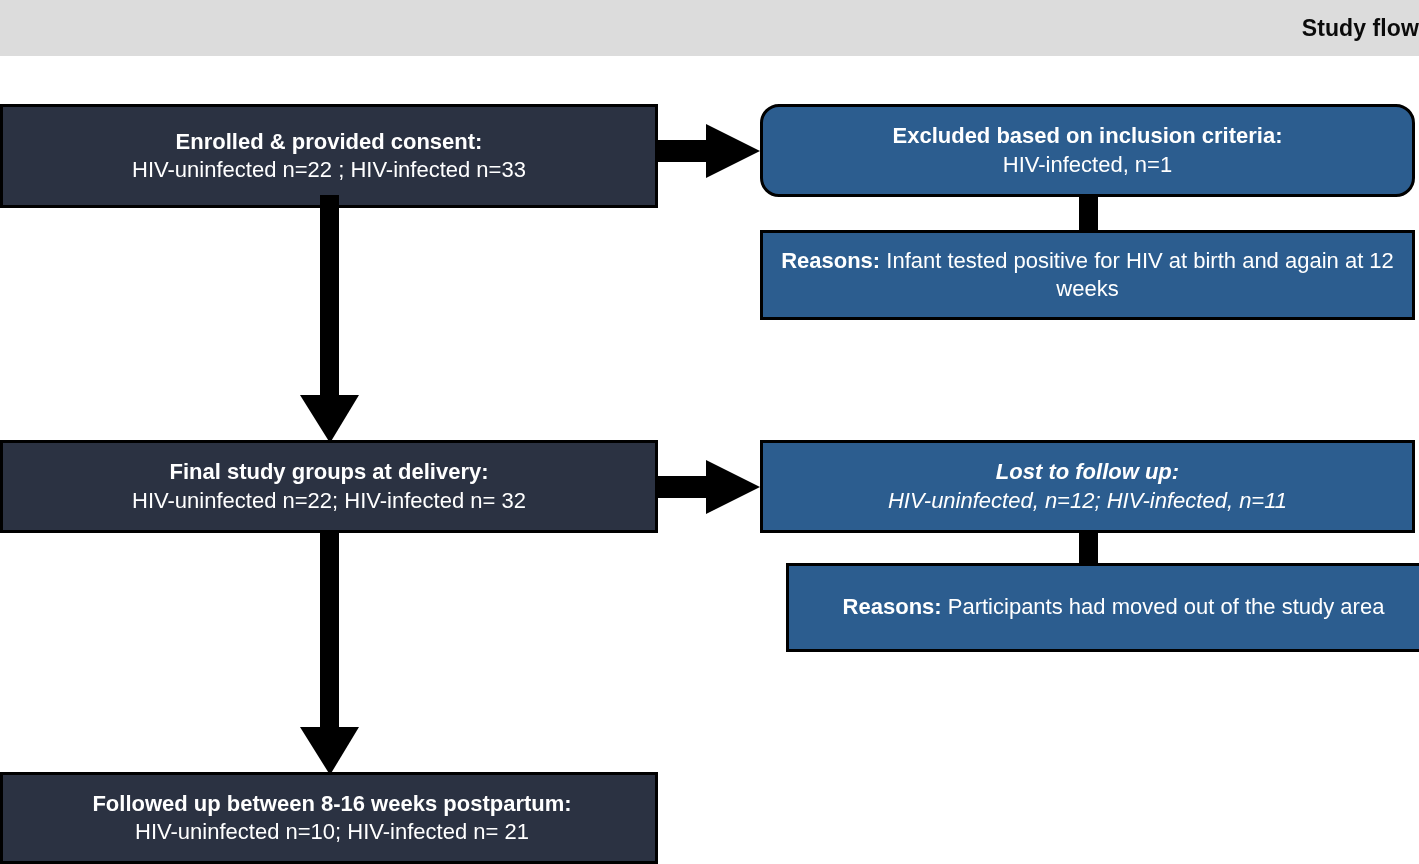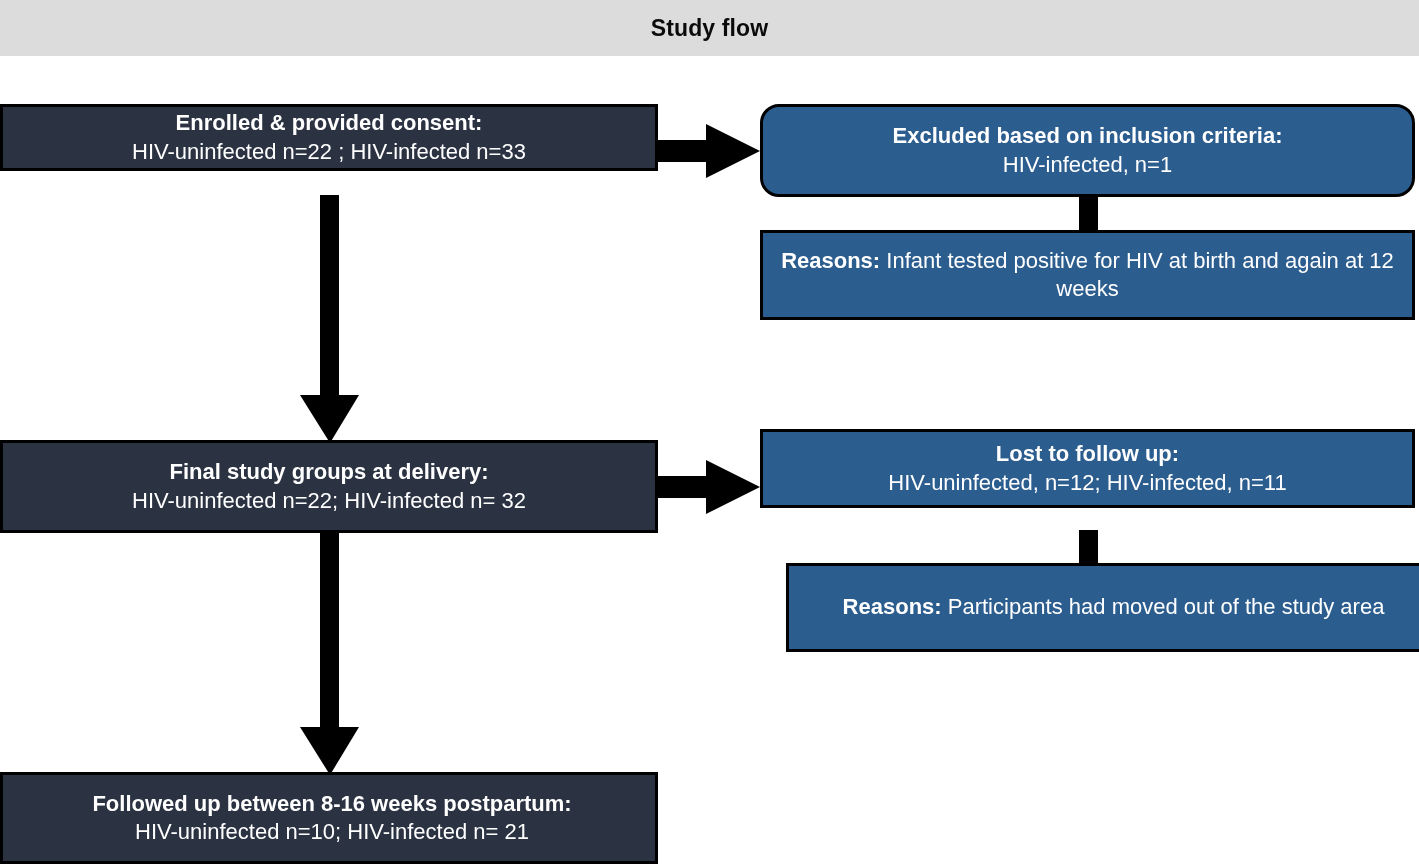--- a/index.html
+++ b/index.html
@@ -23,21 +23,21 @@
   
   .header-bar {
     position: absolute;
     left: 0;
     top: 0;
     width: 1419px;
     height: 56px;
     background: #dcdcdc;
     display: flex;
     align-items: center;
-    justify-content: center;
+    justify-content: flex-end;
   }
   .header-title {
     font-size: 23px;
     font-weight: bold;
     color: #0b0b0b;
     letter-spacing: 0.1px;
   }
 
   
   .node {
@@ -61,27 +61,27 @@
     font-size: 22px;
     line-height: 1.28;
     white-space: nowrap;
   }
   .node .line.wrap { white-space: normal; }
   .node .line.bold { font-weight: bold; }
   .node .line.reg  { font-weight: normal; }
   .node .line .lead { font-weight: bold; }
 
   
-  #box-enrolled          { left: 0px;   top: 104px; width: 658px; height: 67px; }
+  #box-enrolled          { left: 0px;   top: 104px; width: 658px; height: 104px; }
   #box-final-groups      { left: 0px;   top: 440px; width: 658px; height: 93px; }
   #box-followed-up       { left: 0px;   top: 772px; width: 658px; height: 92px; padding-left: 16px; }
 
   #box-excluded          { left: 760px; top: 104px; width: 655px; height: 93px; border-radius: 19px; }
   #box-excluded-reasons  { left: 760px; top: 230px; width: 655px; height: 90px; }
-  #box-lost              { left: 760px; top: 429px; width: 655px; height: 79px; }
+  #box-lost              { left: 760px; top: 440px; width: 655px; height: 93px; font-style: italic; }
   #box-lost-reasons      { left: 760px; top: 563px; width: 655px; height: 89px; margin-left: 26px; }
 
   
   .connector {
     position: absolute;
     background: #000000;
   }
   
   #stem-excluded { left: 1079px; top: 194px; width: 19px; height: 39px; }
   #stem-lost     { left: 1079px; top: 530px; width: 19px; height: 36px; }

